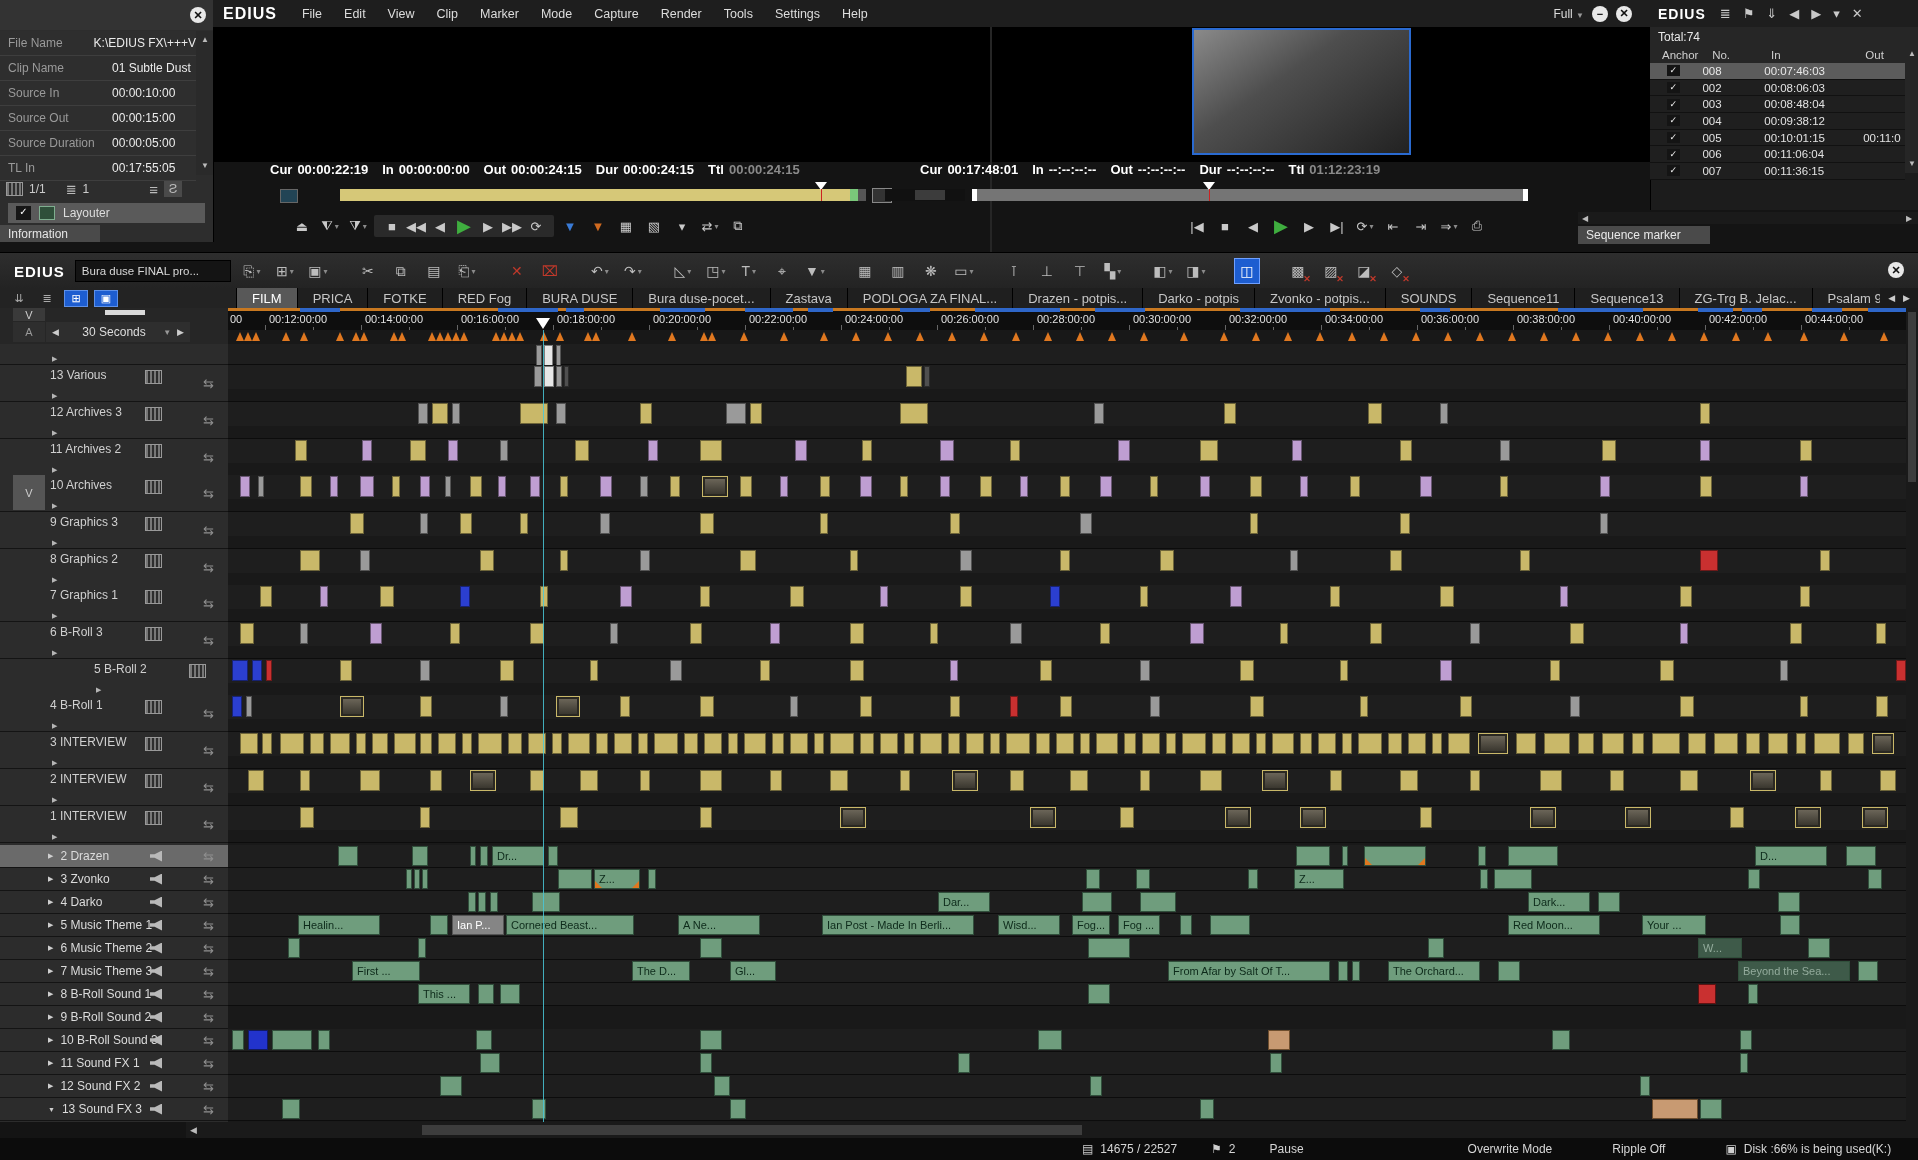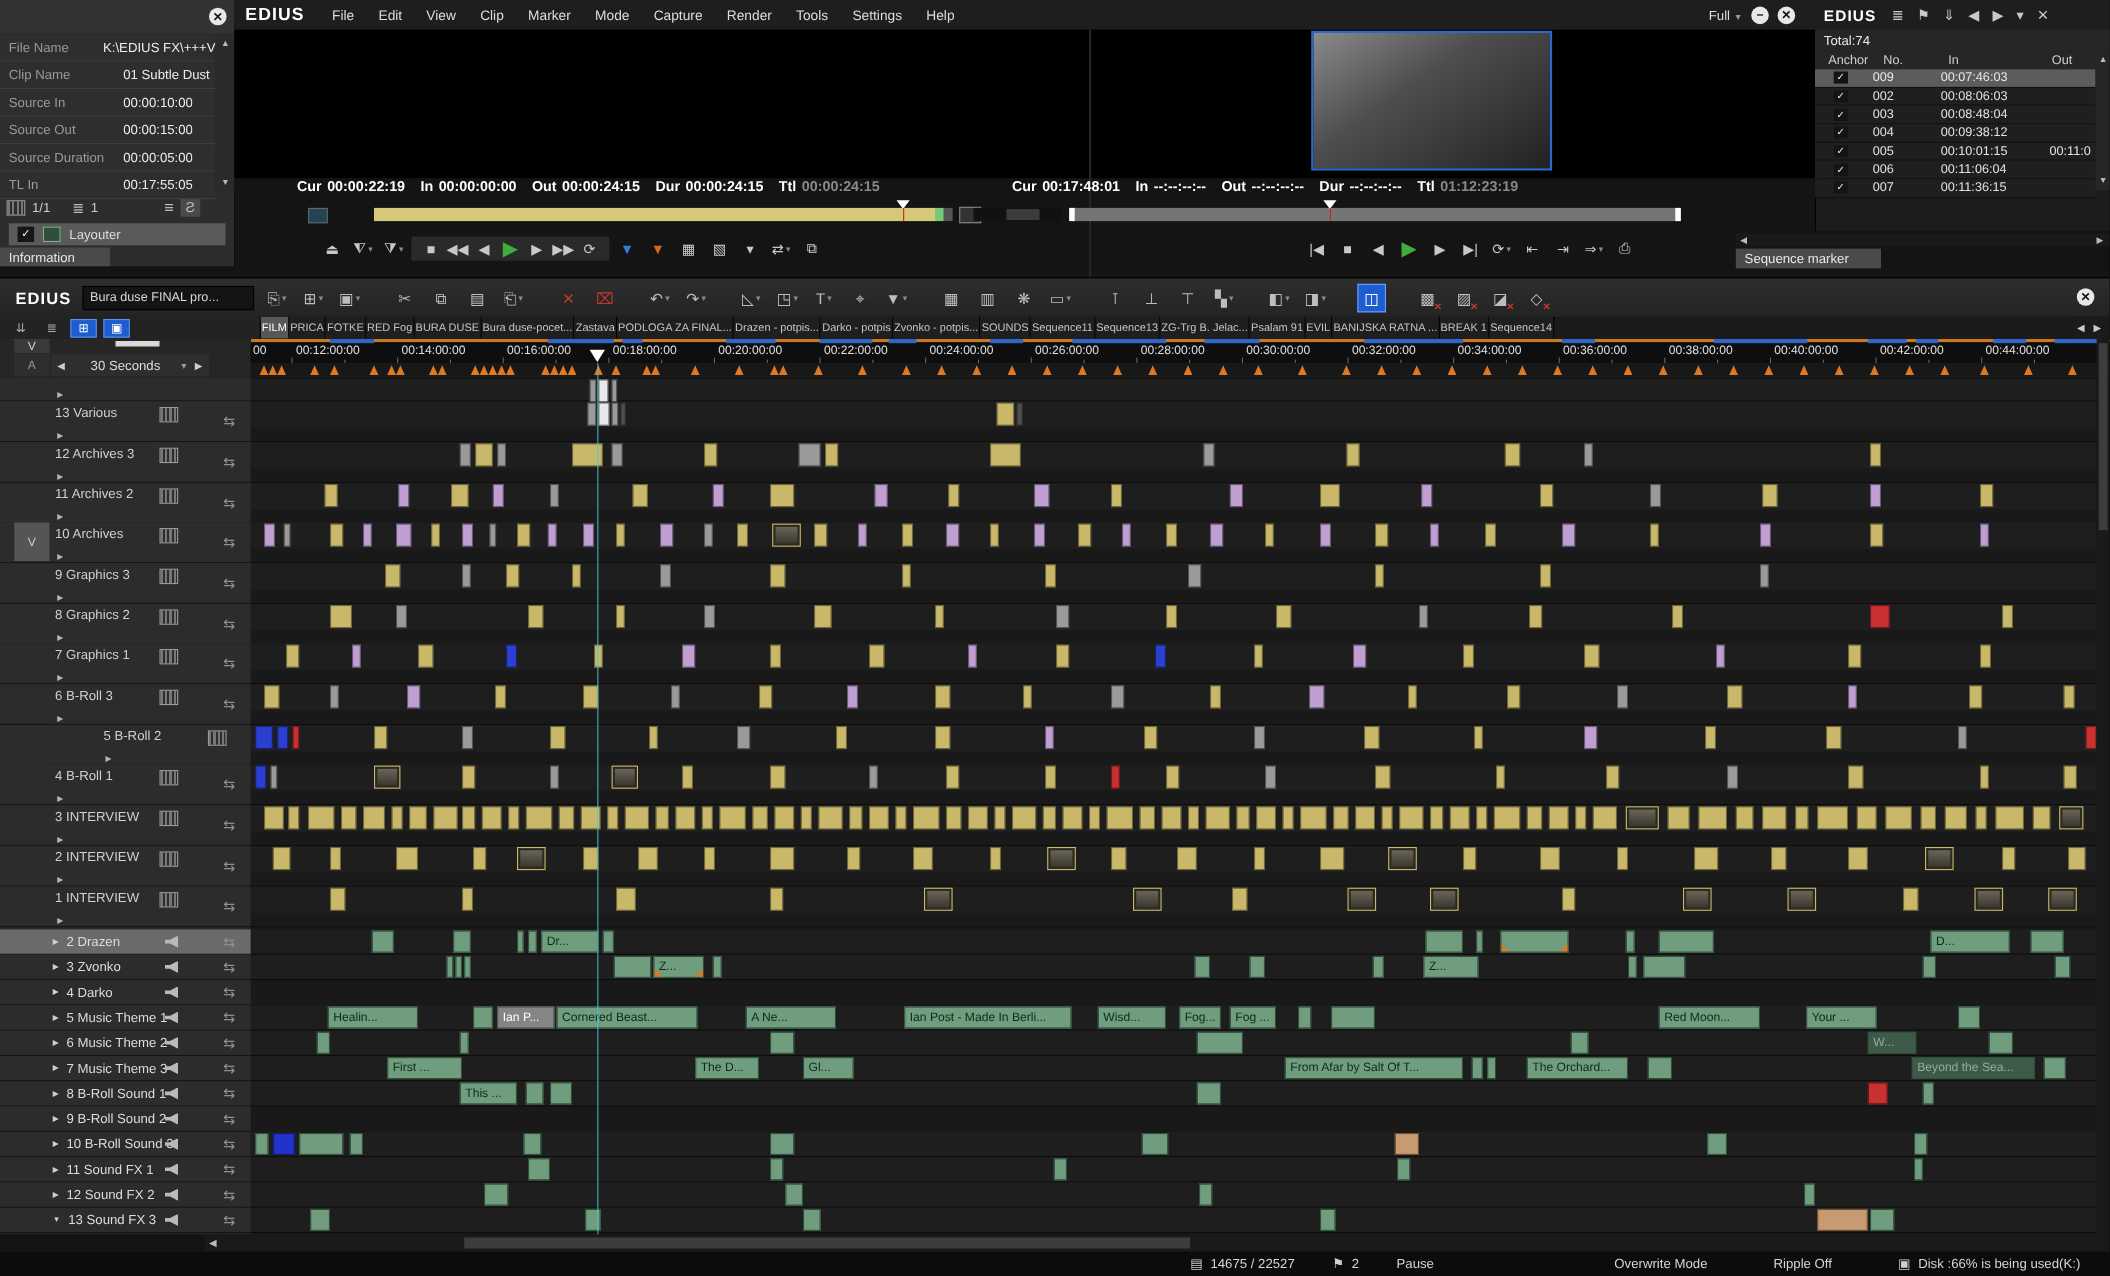--- a/index.html
+++ b/index.html
@@ -74,22 +74,22 @@
           color:#bdbdbd;font-size:14px;}
   .tb-ico.red{color:#c0392b;}
   .tb-ico.active{background:#1d5dd0;color:#fff;border:1px solid #6fa0ff;}
   .tb-ico .xmark{position:absolute;right:-1px;bottom:-1px;color:#c0392b;font-size:9px;font-weight:bold;}
   .tb-ico.gap{margin-left:26px;}
   
   #tabs-row{left:0;top:288px;width:1918px;height:20px;background:#1b1b1b;display:flex;align-items:stretch;}
   #mini-tools{width:228px;display:flex;align-items:center;gap:6px;padding-left:8px;background:#232323;border-right:1px solid #000;}
   .mini-ico{width:22px;height:15px;display:flex;align-items:center;justify-content:center;color:#aaa;font-size:11px;}
   .mini-ico.blue{background:#1d5dd0;color:#fff;border:1px solid #5d90e8;}
-  .stab{display:flex;align-items:center;padding:0 1px;background:#1f1f1f;border-right:1px solid #000;
-        color:#c6c6c6;font-size:10px;white-space:nowrap;}
+  .stab{display:flex;align-items:center;padding:0 15px;background:#1f1f1f;border-right:1px solid #000;
+        color:#c6c6c6;font-size:13px;white-space:nowrap;}
   .stab.active{background:#585858;color:#fff;}
   
   #ruler{left:228px;top:308px;width:1690px;height:22px;background:#0e0e0e;overflow:hidden;}
   #ruler-orange{position:absolute;left:0;top:0;width:100%;height:3px;background:#c87820;}
   .blueseg{position:absolute;top:0;height:4px;background:#2e66c8;}
   .rtick{position:absolute;top:5px;color:#e0e0e0;font-size:11px;white-space:nowrap;}
   .rtickline{position:absolute;bottom:0;width:1px;height:5px;background:#666;}
   #marker-strip{left:228px;top:330px;width:1690px;height:14px;background:#181818;border-bottom:1px solid #000;overflow:hidden;}
   .omark{position:absolute;top:2px;width:0;height:0;border-left:4px solid transparent;border-right:4px solid transparent;border-bottom:9px solid #e07820;}
   #corner{left:0;top:308px;width:228px;height:36px;background:#262626;border-bottom:1px solid #111;}
@@ -334,21 +334,21 @@
       <div class="mp-c" style="width: 50px; padding-left: 12px;">Anchor</div>
       <div class="mp-c" style="width: 60px; padding-left: 6px;">No.</div>
       <div class="mp-c" style="width: 100px; padding-left: 6px;">In</div>
       <div class="mp-c" style="width: 45px; padding-left: 6px;">Out</div>
     </div>
   <div class="abs" id="mp-rows" style="left:1650px;top:63px;width:255px;">
       <div class="mp-row sel">
         <div class="mp-c" style="width: 50px;">
           <div class="chk">✓</div>
         </div>
-        <div class="mp-c" style="width: 60px; padding-left: 6px;">009</div>
+        <div class="mp-c" style="width: 60px; padding-left: 6px;">008</div>
         <div class="mp-c" style="width: 100px; padding-left: 6px;">00:07:46:03</div>
         <div class="mp-c" style="width: 45px; padding-left: 6px;"></div>
       </div>
       <div class="mp-row">
         <div class="mp-c" style="width: 50px;">
           <div class="chk">✓</div>
         </div>
         <div class="mp-c" style="width: 60px; padding-left: 6px;">002</div>
         <div class="mp-c" style="width: 100px; padding-left: 6px;">00:08:06:03</div>
         <div class="mp-c" style="width: 45px; padding-left: 6px;"></div>
@@ -1190,20 +1190,32 @@
         <div class="aclip" style="left: 420px; width: 8px;"></div>
         <div class="aclip" style="left: 858px; width: 14px;"></div>
         <div class="aclip" style="left: 908px; width: 14px;"></div>
         <div class="aclip" style="left: 1020px; width: 10px;"></div>
         <div class="aclip" style="left: 1066px; width: 50px;">Z...</div>
         <div class="aclip" style="left: 1252px; width: 8px;"></div>
         <div class="aclip" style="left: 1266px; width: 38px;"></div>
         <div class="aclip" style="left: 1520px; width: 12px;"></div>
         <div class="aclip" style="left: 1640px; width: 14px;"></div>
       </div>
+      <div class="lane" style="top: 547px; height: 22px;">
+        <div class="aclip" style="left: 240px; width: 8px;"></div>
+        <div class="aclip" style="left: 250px; width: 8px;"></div>
+        <div class="aclip" style="left: 262px; width: 8px;"></div>
+        <div class="aclip" style="left: 304px; width: 28px;"></div>
+        <div class="aclip" style="left: 710px; width: 52px;">Dar...</div>
+        <div class="aclip" style="left: 854px; width: 30px;"></div>
+        <div class="aclip" style="left: 912px; width: 36px;"></div>
+        <div class="aclip" style="left: 1300px; width: 62px;">Dark...</div>
+        <div class="aclip" style="left: 1370px; width: 22px;"></div>
+        <div class="aclip" style="left: 1550px; width: 22px;"></div>
+      </div>
       <div class="lane" style="top: 570px; height: 22px;">
         <div class="aclip" style="left: 70px; width: 82px;">Healin...</div>
         <div class="aclip" style="left: 202px; width: 18px;"></div>
         <div class="aclip sel" style="left: 224px; width: 52px;">Ian P...</div>
         <div class="aclip" style="left: 278px; width: 128px;">Cornered Beast...</div>
         <div class="aclip" style="left: 450px; width: 82px;">A Ne...</div>
         <div class="aclip" style="left: 594px; width: 152px;">Ian Post - Made In Berli...</div>
         <div class="aclip" style="left: 770px; width: 62px;">Wisd...</div>
         <div class="aclip" style="left: 844px; width: 38px;">Fog...</div>
         <div class="aclip" style="left: 890px; width: 42px;">Fog ...</div>

